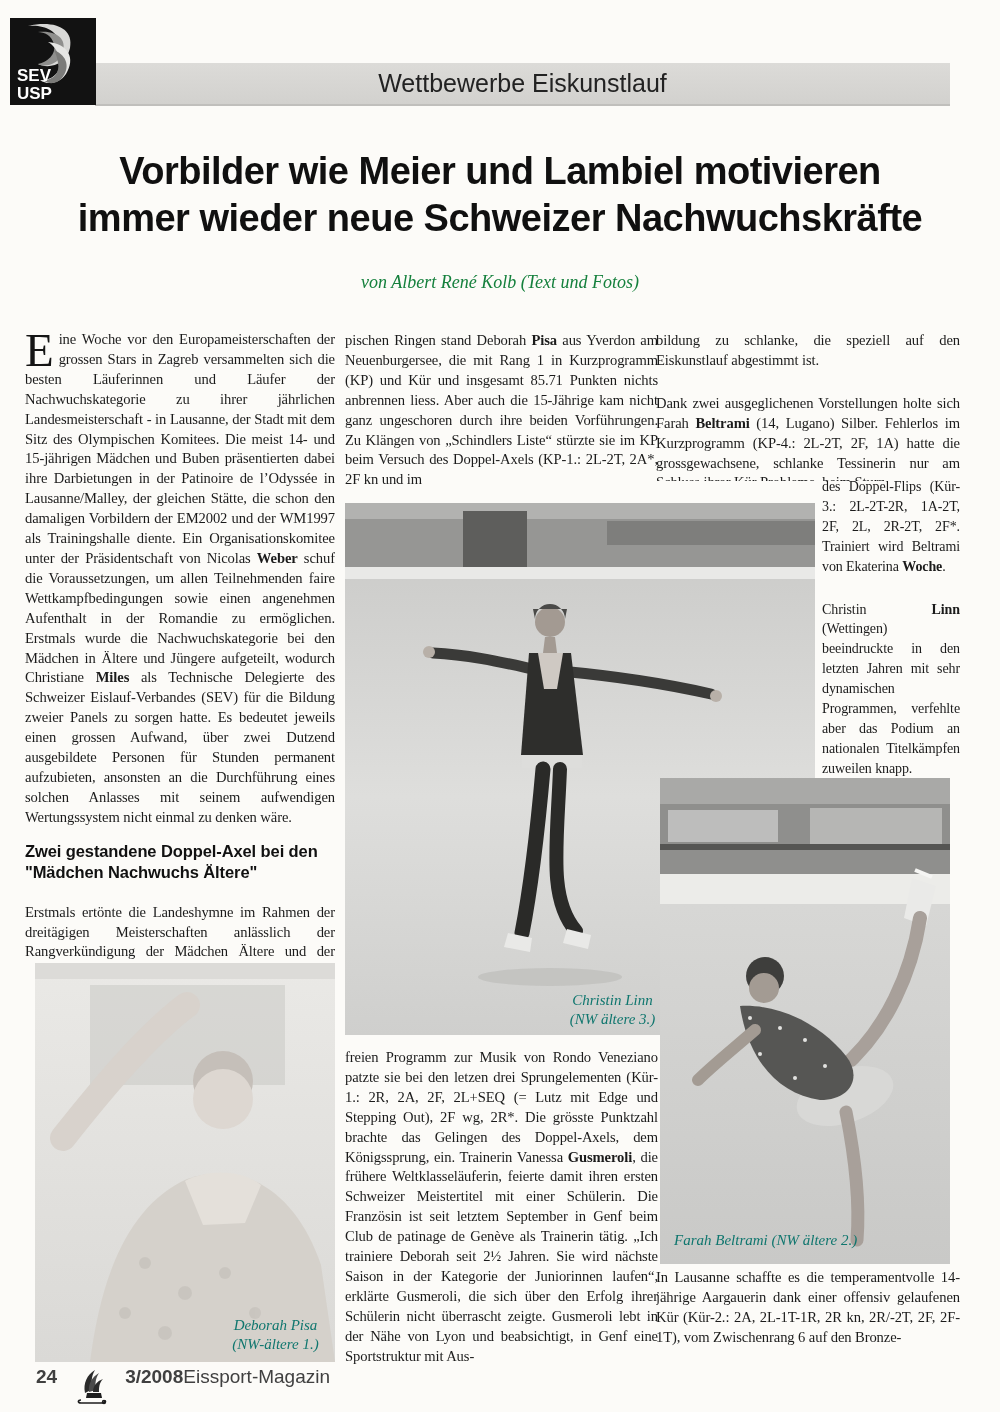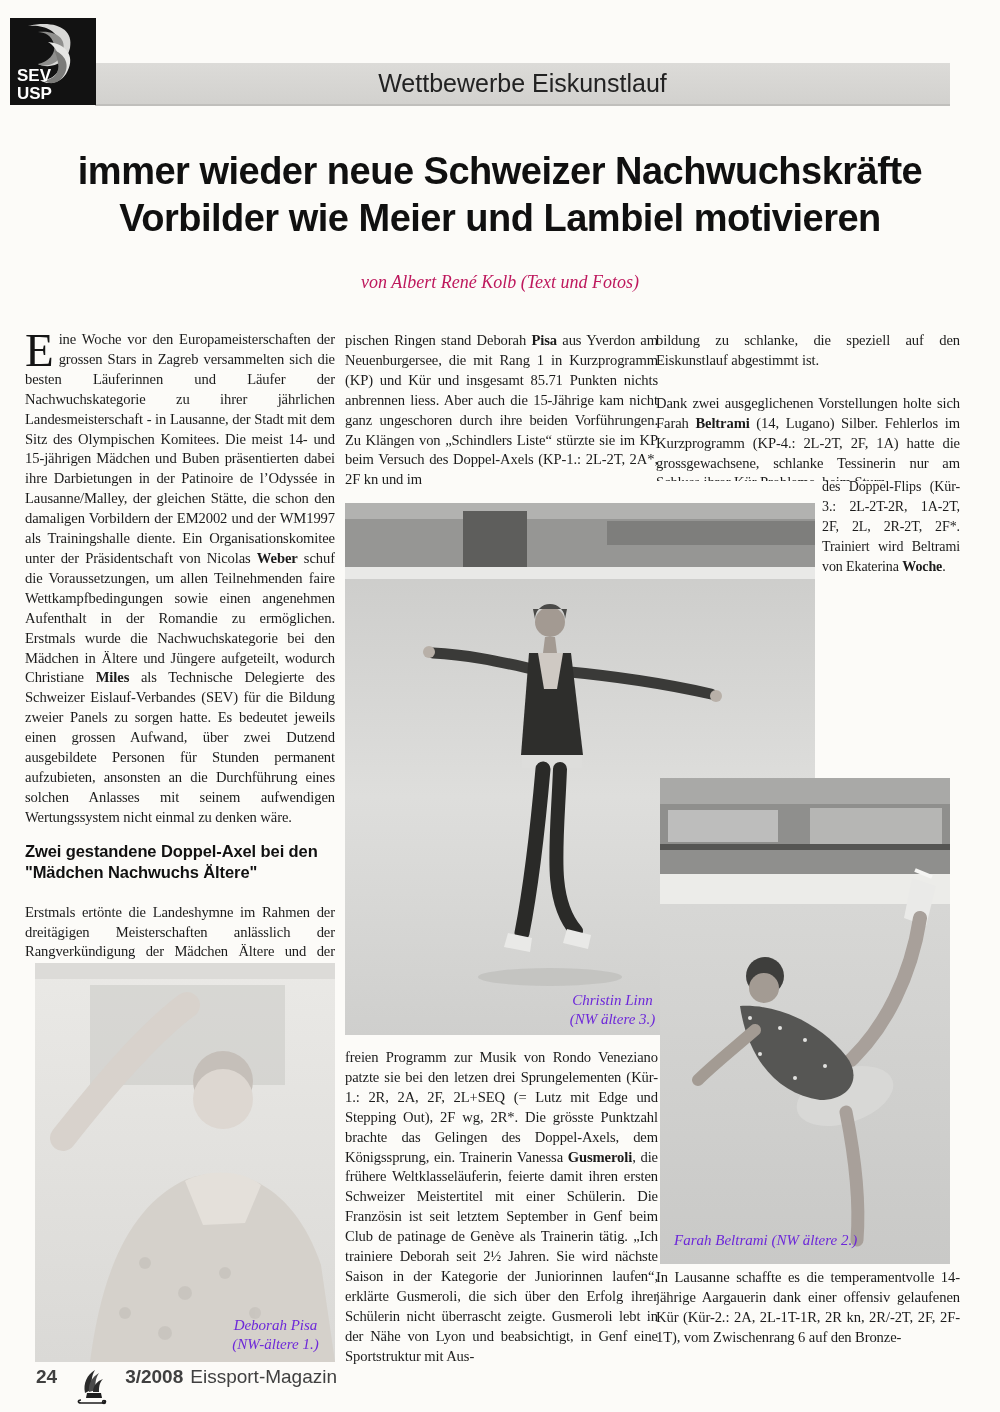--- a/index.html
+++ b/index.html
@@ -19,21 +19,21 @@
     display:flex; align-items:center; justify-content:center;
     font-family:"Liberation Sans", sans-serif; font-size:25px; color:#222;
   }
   .headline {
     left:40px; top:148px; width:920px; text-align:center;
     font-family:"Liberation Sans", sans-serif; font-weight:bold;
     font-size:38px; line-height:47px; letter-spacing:-0.5px; color:#101010;
   }
   .byline {
     left:0; top:272px; width:1000px; text-align:center;
-    font-style:italic; font-size:18px; color:#be185d;
+    font-style:italic; font-size:18px; color:#15803d;
   }
 
   
   .body-text { font-size:14.6px; line-height:19.9px; text-align:justify; letter-spacing:-0.1px; }
   .para { margin:0; }
   .para + .para { margin-top:23px; }
   .dropcap {
     float:left; font-size:47px; line-height:37px; padding:2px 5px 0 0; color:#151515;
   }
   .subhead {
@@ -50,34 +50,34 @@
   .right-bottom { left:656px; top:1268px; width:304px; height:96px; }
 
   
   .photo { background:#d8d8d6; }
   .photo svg { display:block; }
   .photo-linn     { left:345px; top:503px; width:470px; height:532px; z-index:1; }
   .photo-beltrami { left:660px; top:778px; width:290px; height:486px; z-index:2; }
   .photo-pisa     { left:35px;  top:963px; width:300px; height:399px; z-index:1; }
   .caption {
     position:absolute; font-style:italic; font-size:15px; line-height:19px;
-    color:#6d28d9; z-index:3;
+    color:#0f766e; z-index:3;
   }
   .cap-linn { left:205px; bottom:6px; width:125px; text-align:center; }
   .cap-beltrami { left:14px; bottom:14px;font-style:italic; }
   .cap-pisa { right:2px; bottom:8px; width:115px; text-align:center; }
 
   
   .footer {
     left:36px; top:1366px; display:flex; align-items:flex-start;
     font-family:"Liberation Sans", sans-serif; font-size:19px; color:#404040;
   }
   .footer .pg { font-weight:bold; margin-right:18px; }
   .footer .issue { font-weight:bold; margin-left:16px; }
-  .footer .mag { margin-left:7px; }
+  .footer .mag { }
   .footer svg { margin-top:1px; }
 </style>
 </head>
 <body>
 
 <div class="page">
 
   <div class="abs grayband">
     <span>Wettbewerbe Eiskunstlauf</span>
   </div>
@@ -88,22 +88,22 @@
       <path d="M18,8 C44,2 64,10 60,30 C57,45 40,52 28,46 C42,46 52,38 50,26 C48,12 32,6 18,8 Z" fill="#d8d8d6"></path>
       <path d="M28,14 C48,12 58,22 52,36 C48,46 36,50 28,46 C38,44 46,36 44,27 C42,17 34,14 28,14 Z" fill="#8f8f8d"></path>
       <path d="M38,24 C58,26 66,40 56,56 C50,65 38,68 30,62 C42,63 52,54 50,42 C48,32 42,26 38,24 Z" fill="#e6e6e4"></path>
       <path d="M44,32 C58,38 60,50 52,60 C47,66 38,67 34,62 C44,62 50,54 48,45 C47,38 45,34 44,32 Z" fill="#7b7b79"></path>
       <text x="7" y="63" font-family="Liberation Sans, sans-serif" font-size="17" font-weight="bold" fill="#ffffff">SEV</text>
       <text x="7" y="81" font-family="Liberation Sans, sans-serif" font-size="17" font-weight="bold" fill="#ffffff">USP</text>
     </svg>
   </div>
 
   <div class="abs headline">
+    <div>Vorbilder wie Meier und Lambiel motivieren</div>
     <div>immer wieder neue Schweizer Nachwuchskräfte</div>
-    <div>Vorbilder wie Meier und Lambiel motivieren</div>
   </div>
 
   <div class="abs byline">von Albert René Kolb (Text und Fotos)</div>
 
   <div class="abs col-left body-text clip">
     <p class="para"><span class="dropcap">E</span><span><span>ine Woche vor den Europameisterschaften der grossen Stars in Zagreb versammelten sich die besten Läuferinnen und Läufer der Nachwuchskategorie zu ihrer jährlichen Landesmeisterschaft - in Lausanne, der Stadt mit dem Sitz des Olympischen Komitees. Die meist 14- und 15-jährigen Mädchen und Buben präsentierten dabei ihre Darbietungen in der Patinoire de l’Odyssée in Lausanne/Malley, der gleichen Stätte, die schon den damaligen Vorbildern der EM2002 und der WM1997 als Trainingshalle diente. Ein Organisationskomitee unter der Präsidentschaft von Nicolas </span><b>Weber</b><span> schuf die Voraussetzungen, um allen Teilnehmenden faire Wettkampfbedingungen sowie einen angenehmen Aufenthalt in der Romandie zu ermöglichen. Erstmals wurde die Nachwuchskategorie bei den Mädchen in Ältere und Jüngere aufgeteilt, wodurch Christiane </span><b>Miles</b><span> als Technische Delegierte des Schweizer Eislauf-Verbandes (SEV) für die Bildung zweier Panels zu sorgen hatte. Es bedeutet jeweils einen grossen Aufwand, über zwei Dutzend ausgebildete Personen für Stunden permanent aufzubieten, ansonsten an die Durchführung eines solchen Anlasses mit seinem aufwendigen Wertungssystem nicht einmal zu denken wäre.</span></span></p>
     <h3 class="subhead">
       <span style="display:block">Zwei gestandene Doppel-Axel bei den</span>
       <span style="display:block">"Mädchen Nachwuchs Ältere"</span>
     </h3>
@@ -114,20 +114,21 @@
     <p class="para"><span>pischen Ringen stand Deborah </span><b>Pisa</b><span> aus Yverdon am Neuenburgersee, die mit Rang 1 in Kurzprogramm (KP) und Kür und insgesamt 85.71 Punkten nichts anbrennen liess. Aber auch die 15-Jährige kam nicht ganz ungeschoren durch ihre beiden Vorführungen. Zu Klängen von „Schindlers Liste“ stürzte sie im KP beim Versuch des Doppel-Axels (KP-1.: 2L-2T, 2A*, 2F kn und im</span></p>
   </div>
 
   <div class="abs right-top body-text clip">
     <p class="para">bildung zu schlanke, die speziell auf den Eiskunstlauf abgestimmt ist.</p>
     <p class="para"><span>Dank zwei ausgeglichenen Vorstellungen holte sich Farah </span><b>Beltrami</b><span> (14, Lugano) Silber. Fehlerlos im Kurzprogramm (KP-4.: 2L-2T, 2F, 1A) hatte die grossgewachsene, schlanke Tessinerin nur am Schluss ihrer Kür Probleme, beim Sturz</span></p>
   </div>
 
   <div class="abs right-narrow body-text clip">
     <p class="para"><span>des Doppel-Flips (Kür-3.: 2L-2T-2R, 1A-2T, 2F, 2L, 2R-2T, 2F*. Trainiert wird Beltrami von Ekaterina </span><b>Woche</b><span>.</span></p>
+    <p class="para"><span>Christin </span><b>Linn</b><span> (Wettingen) beeindruckte in den letzten Jahren mit sehr dynamischen Programmen, verfehlte aber das Podium an nationalen Titelkämpfen zuweilen knapp.</span></p>
   </div>
 
   <div class="abs photo photo-linn">
     <svg width="470" height="532" viewBox="0 0 470 532">
       <defs>
         <linearGradient id="iceL" x1="0" y1="0" x2="0" y2="1">
           <stop offset="0" stop-color="#c8c8c6"></stop>
             <stop offset="0.55" stop-color="#dededc"></stop>
             <stop offset="1" stop-color="#cfcfcd"></stop>
         </linearGradient>

